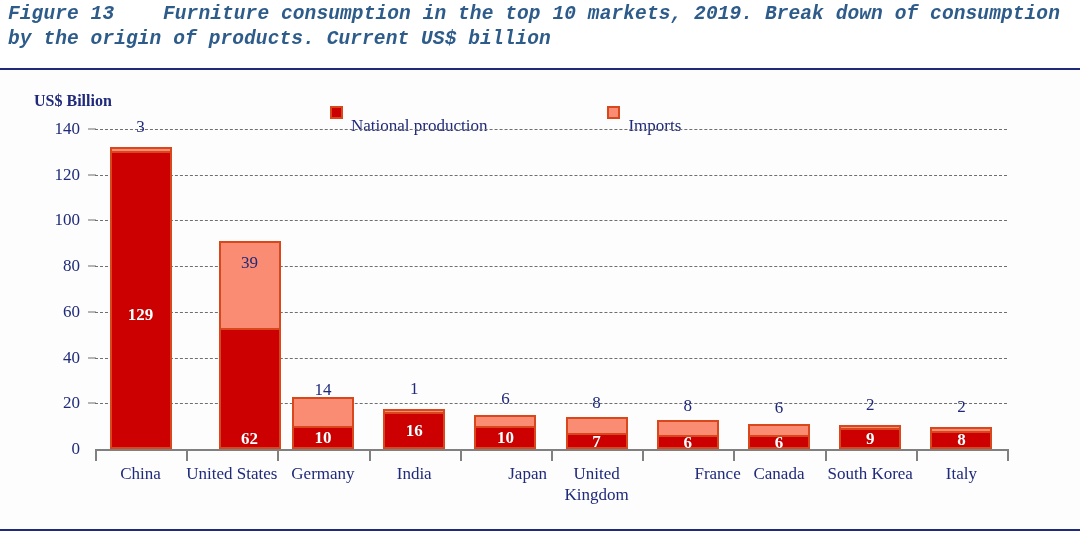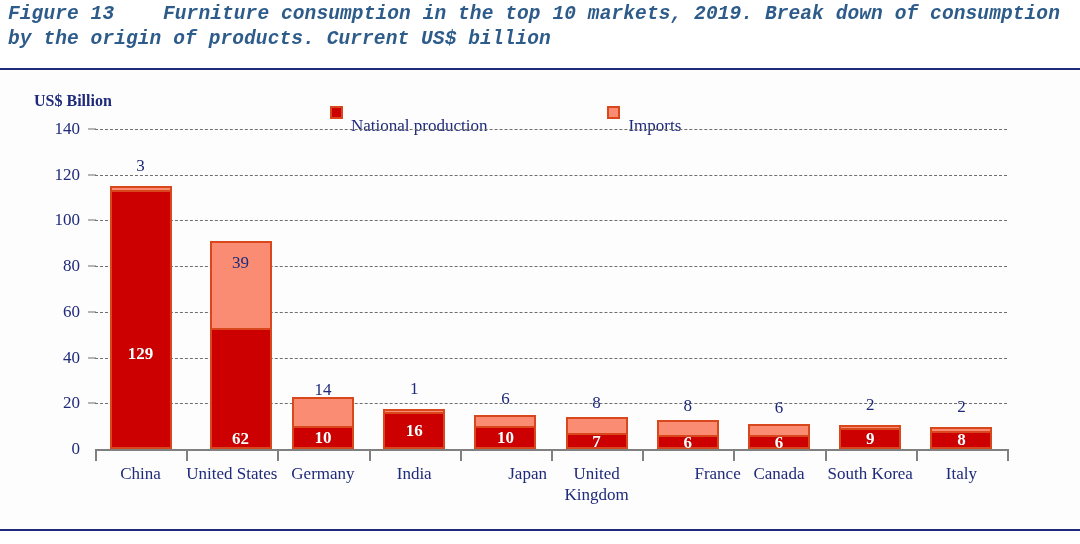--- a/index.html
+++ b/index.html
@@ -223,26 +223,26 @@
       <div class="ylabel" style="top: 0px;">140</div>
       <div class="tickmark" style="top: 0px;"></div>
     </div>
 
   <div class="bars" id="bars">
       <div class="bar-group" style="left: 0px;">
         <div class="bar-stack">
           <div class="seg imports" style="height: 6.85714px;">
             <div class="imports-label">3</div>
           </div>
-          <div class="seg national" style="height: 259px; margin-top: -2.5px; align-items: flex-start; text-align: right;">
+          <div class="seg national" style="height: 298px; margin-top: -2.5px; align-items: flex-start; text-align: right;">
             <span class="seg-label" style="margin-top: 153px;">129</span>
           </div>
         </div>
       </div>
-      <div class="bar-group" style="left: 100px;">
+      <div class="bar-group" style="left: 109px;">
         <div class="bar-stack">
           <div class="seg imports" style="height: 89.1429px;">
             <div class="imports-label">39</div>
           </div>
           <div class="seg national" style="height: 121px; margin-top: -2.5px; align-items: flex-end;">
             <span class="seg-label" style="margin-top: 74px;">62</span>
           </div>
         </div>
       </div>
       <div class="bar-group" style="left: 182.4px;">

